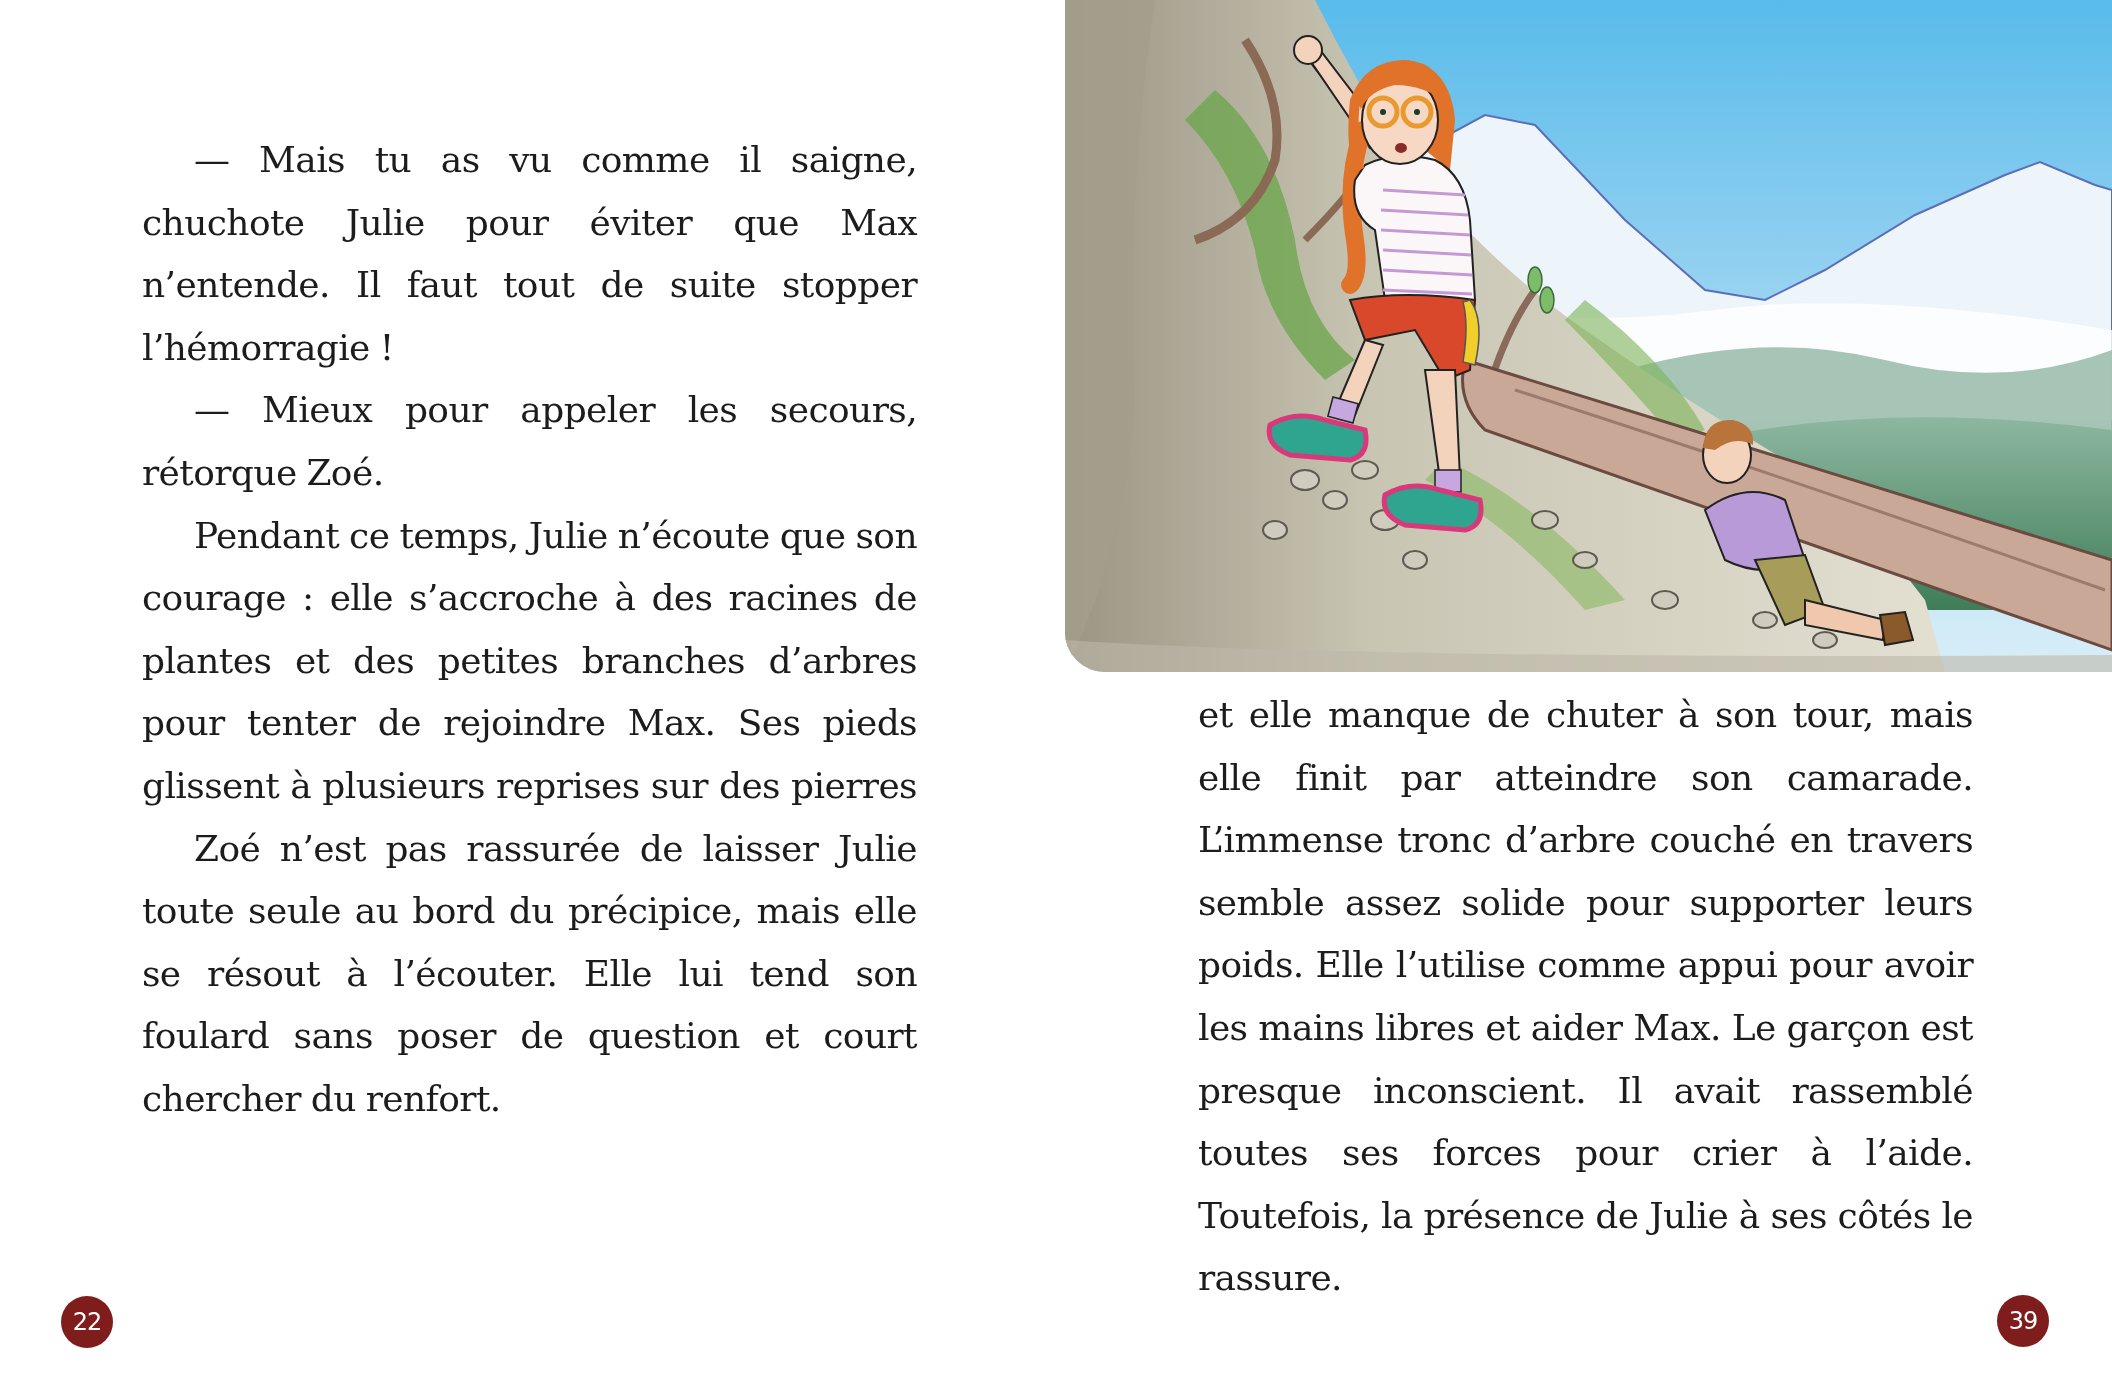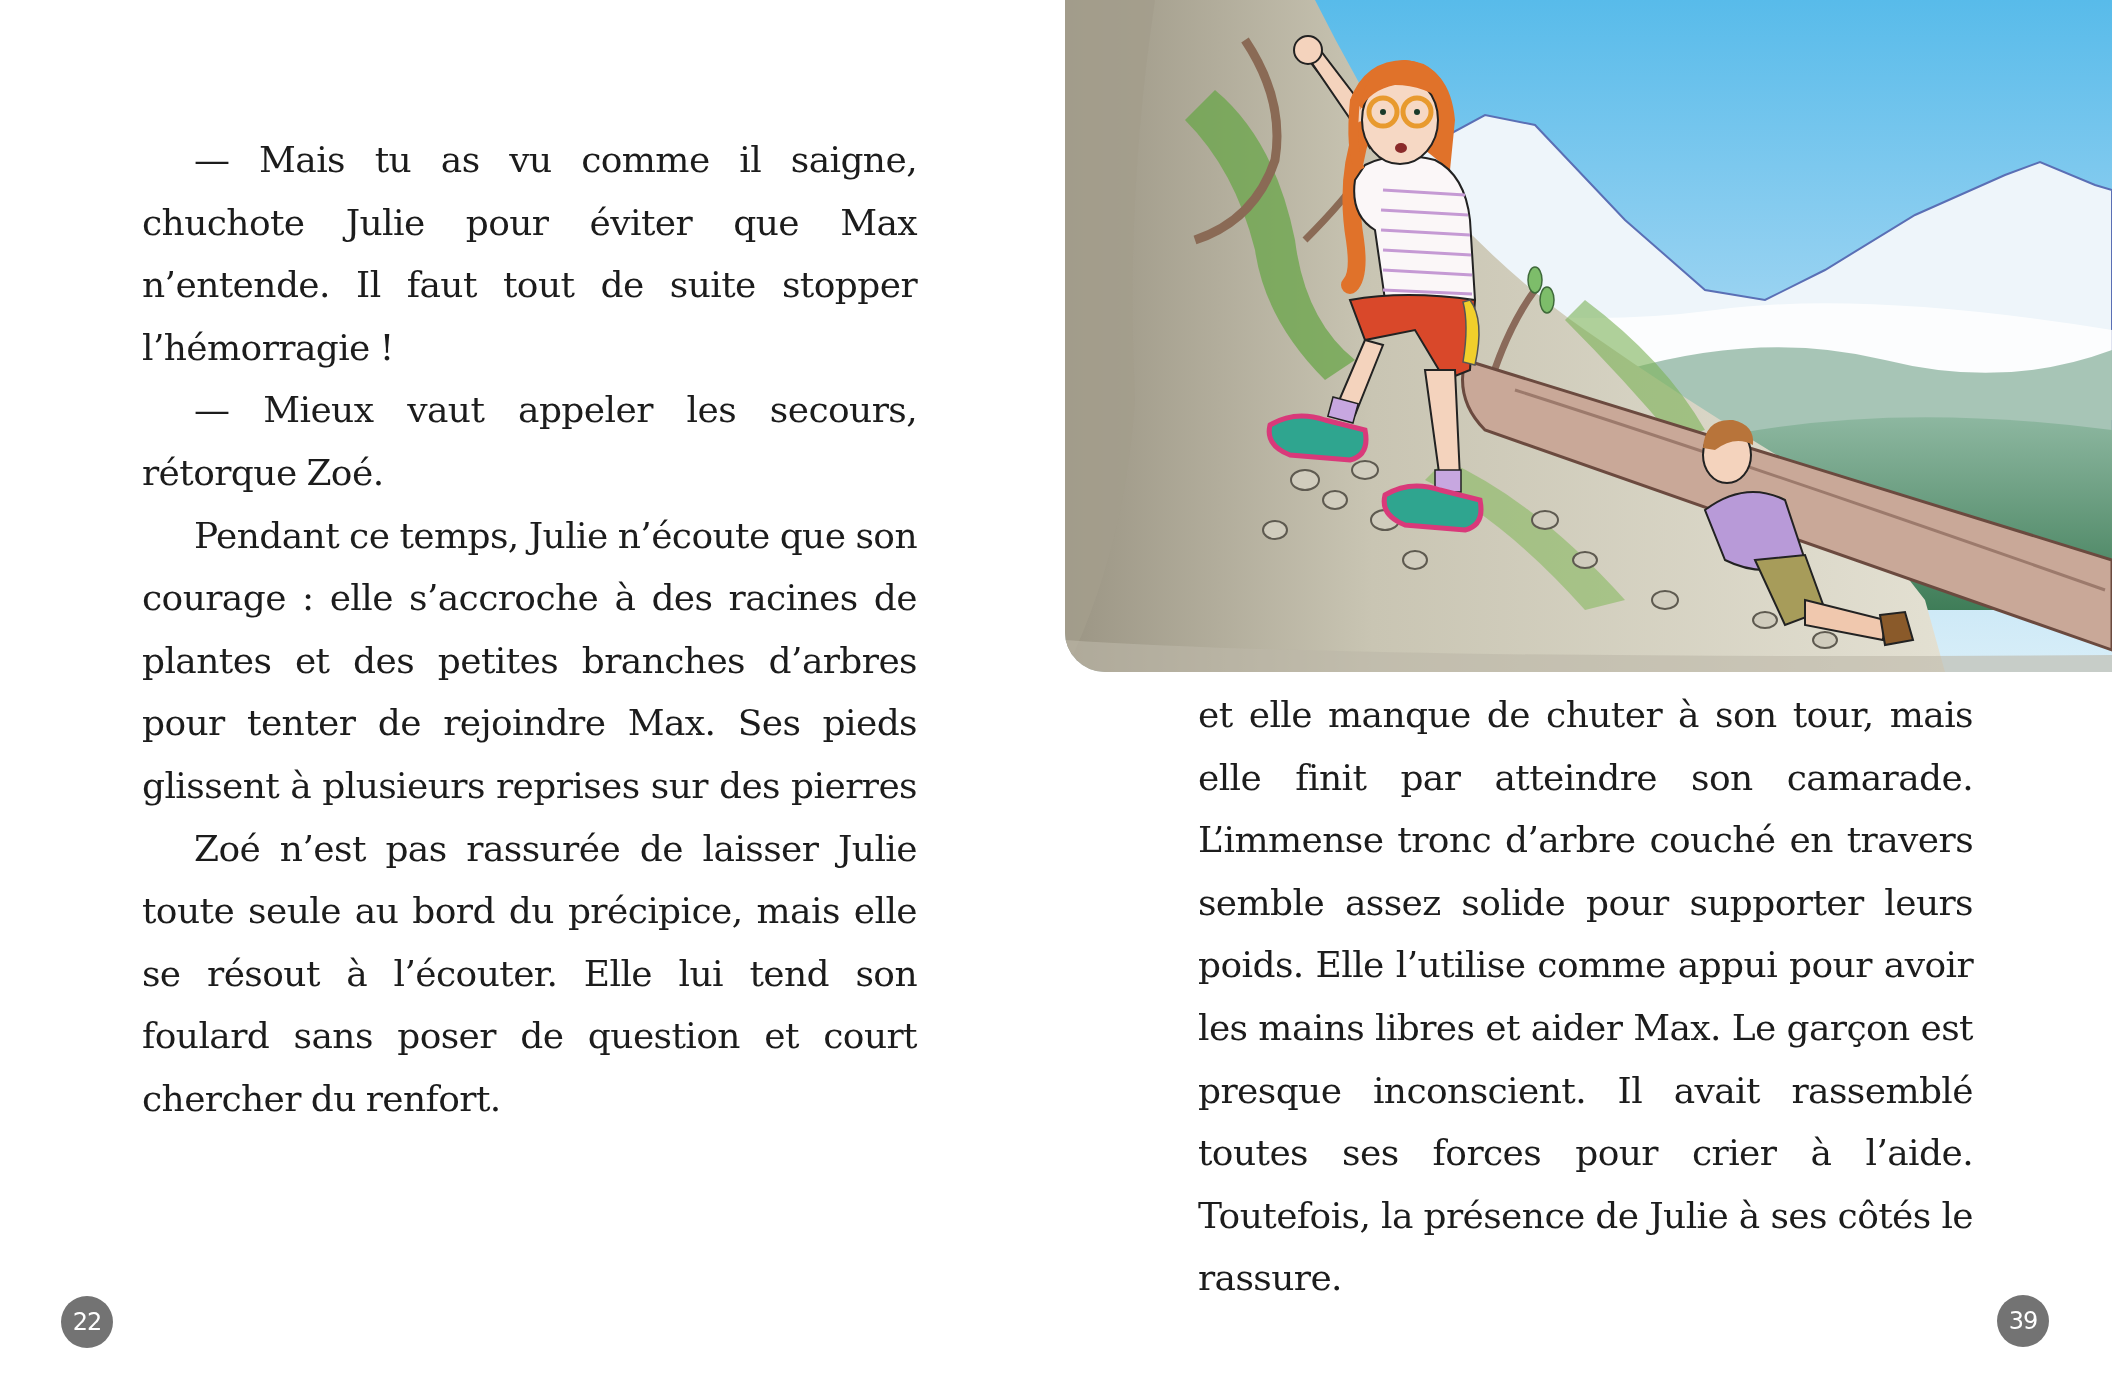--- a/index.html
+++ b/index.html
@@ -8,35 +8,35 @@
   .page { position:absolute; top:0; height:1400px; }
   .page-left { left:0; width:1056px; }
   .page-right { left:1056px; width:1056px; }
   .text-block { position:absolute; width:775px; font-size:36px; line-height:62.6px;
                 text-align:justify; letter-spacing:-0.6px; word-spacing:-1px; }
   .text-left { left:142px; top:129px; }
   .text-right { left:142px; top:684px; }
   .para { margin:0; text-indent:52px; }
   .para.noindent { text-indent:0; }
   .page-num { position:absolute; width:52px; height:52px; border-radius:50%;
-              background:#737373; color:#fff; font-family:"DejaVu Sans","Liberation Sans",sans-serif;
+              background:#7f1d1d; color:#fff; font-family:"DejaVu Sans","Liberation Sans",sans-serif;
               font-size:24px; line-height:52px; text-align:center; letter-spacing:-1px; }
   .page-num-left { left:61px; top:1296px; }
   .page-num-right { left:941px; top:1295px; }
   .illustration { position:absolute; left:9px; top:0; width:1047px; height:672px; overflow:hidden;
                   border-bottom-left-radius:40px; }
   .illustration svg { display:block; }
 </style>
 </head>
 <body>
 
 <div class="page page-left">
   <div class="text-block text-left">
     <p class="para">— Mais tu as vu comme il saigne, chuchote Julie pour éviter que Max n’entende. Il faut tout de suite stopper l’hémorragie !</p>
-    <p class="para">— Mieux vaut appeler les secours, rétorque Zoé.</p>
+    <p class="para">— Mieux pour appeler les secours, rétorque Zoé.</p>
     <p class="para" style="text-align-last:justify;">Pendant ce temps, Julie n’écoute que son courage : elle s’accroche à des racines de plantes et des petites branches d’arbres pour tenter de rejoindre Max. Ses pieds glissent à plusieurs reprises sur des pierres</p>
     <p class="para">Zoé n’est pas rassurée de laisser Julie toute seule au bord du précipice, mais elle se résout à l’écouter. Elle lui tend son foulard sans poser de question et court chercher du renfort.</p>
   </div>
   <div class="page-num page-num-left">22</div>
 </div>
 
 <div class="page page-right">
   <div class="illustration">
     <svg width="1047" height="672" viewBox="0 0 1047 672" xmlns="http://www.w3.org/2000/svg">
       <defs>

